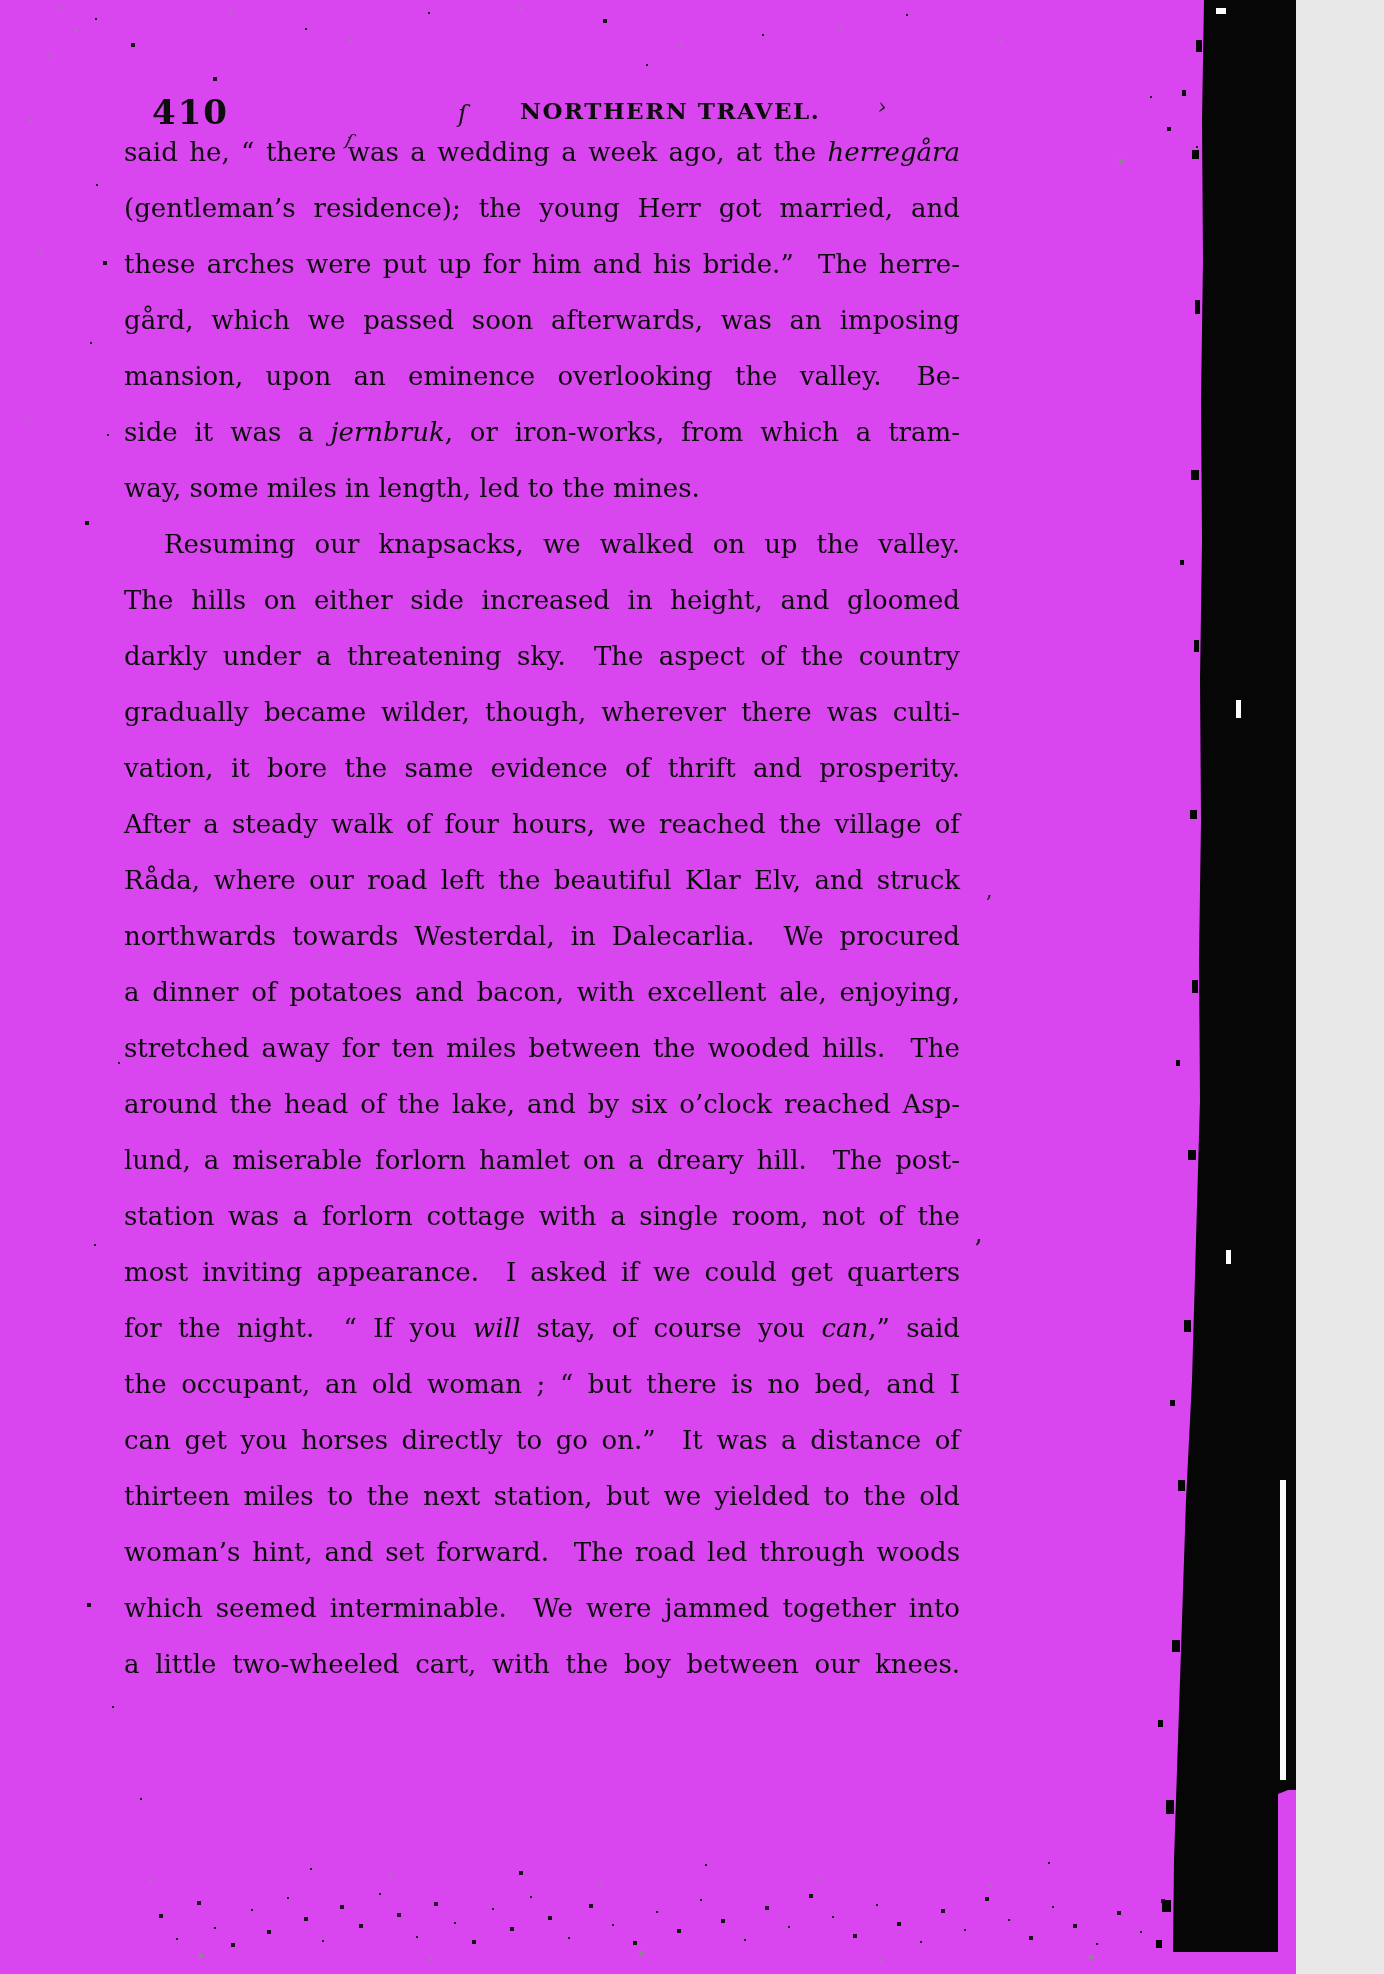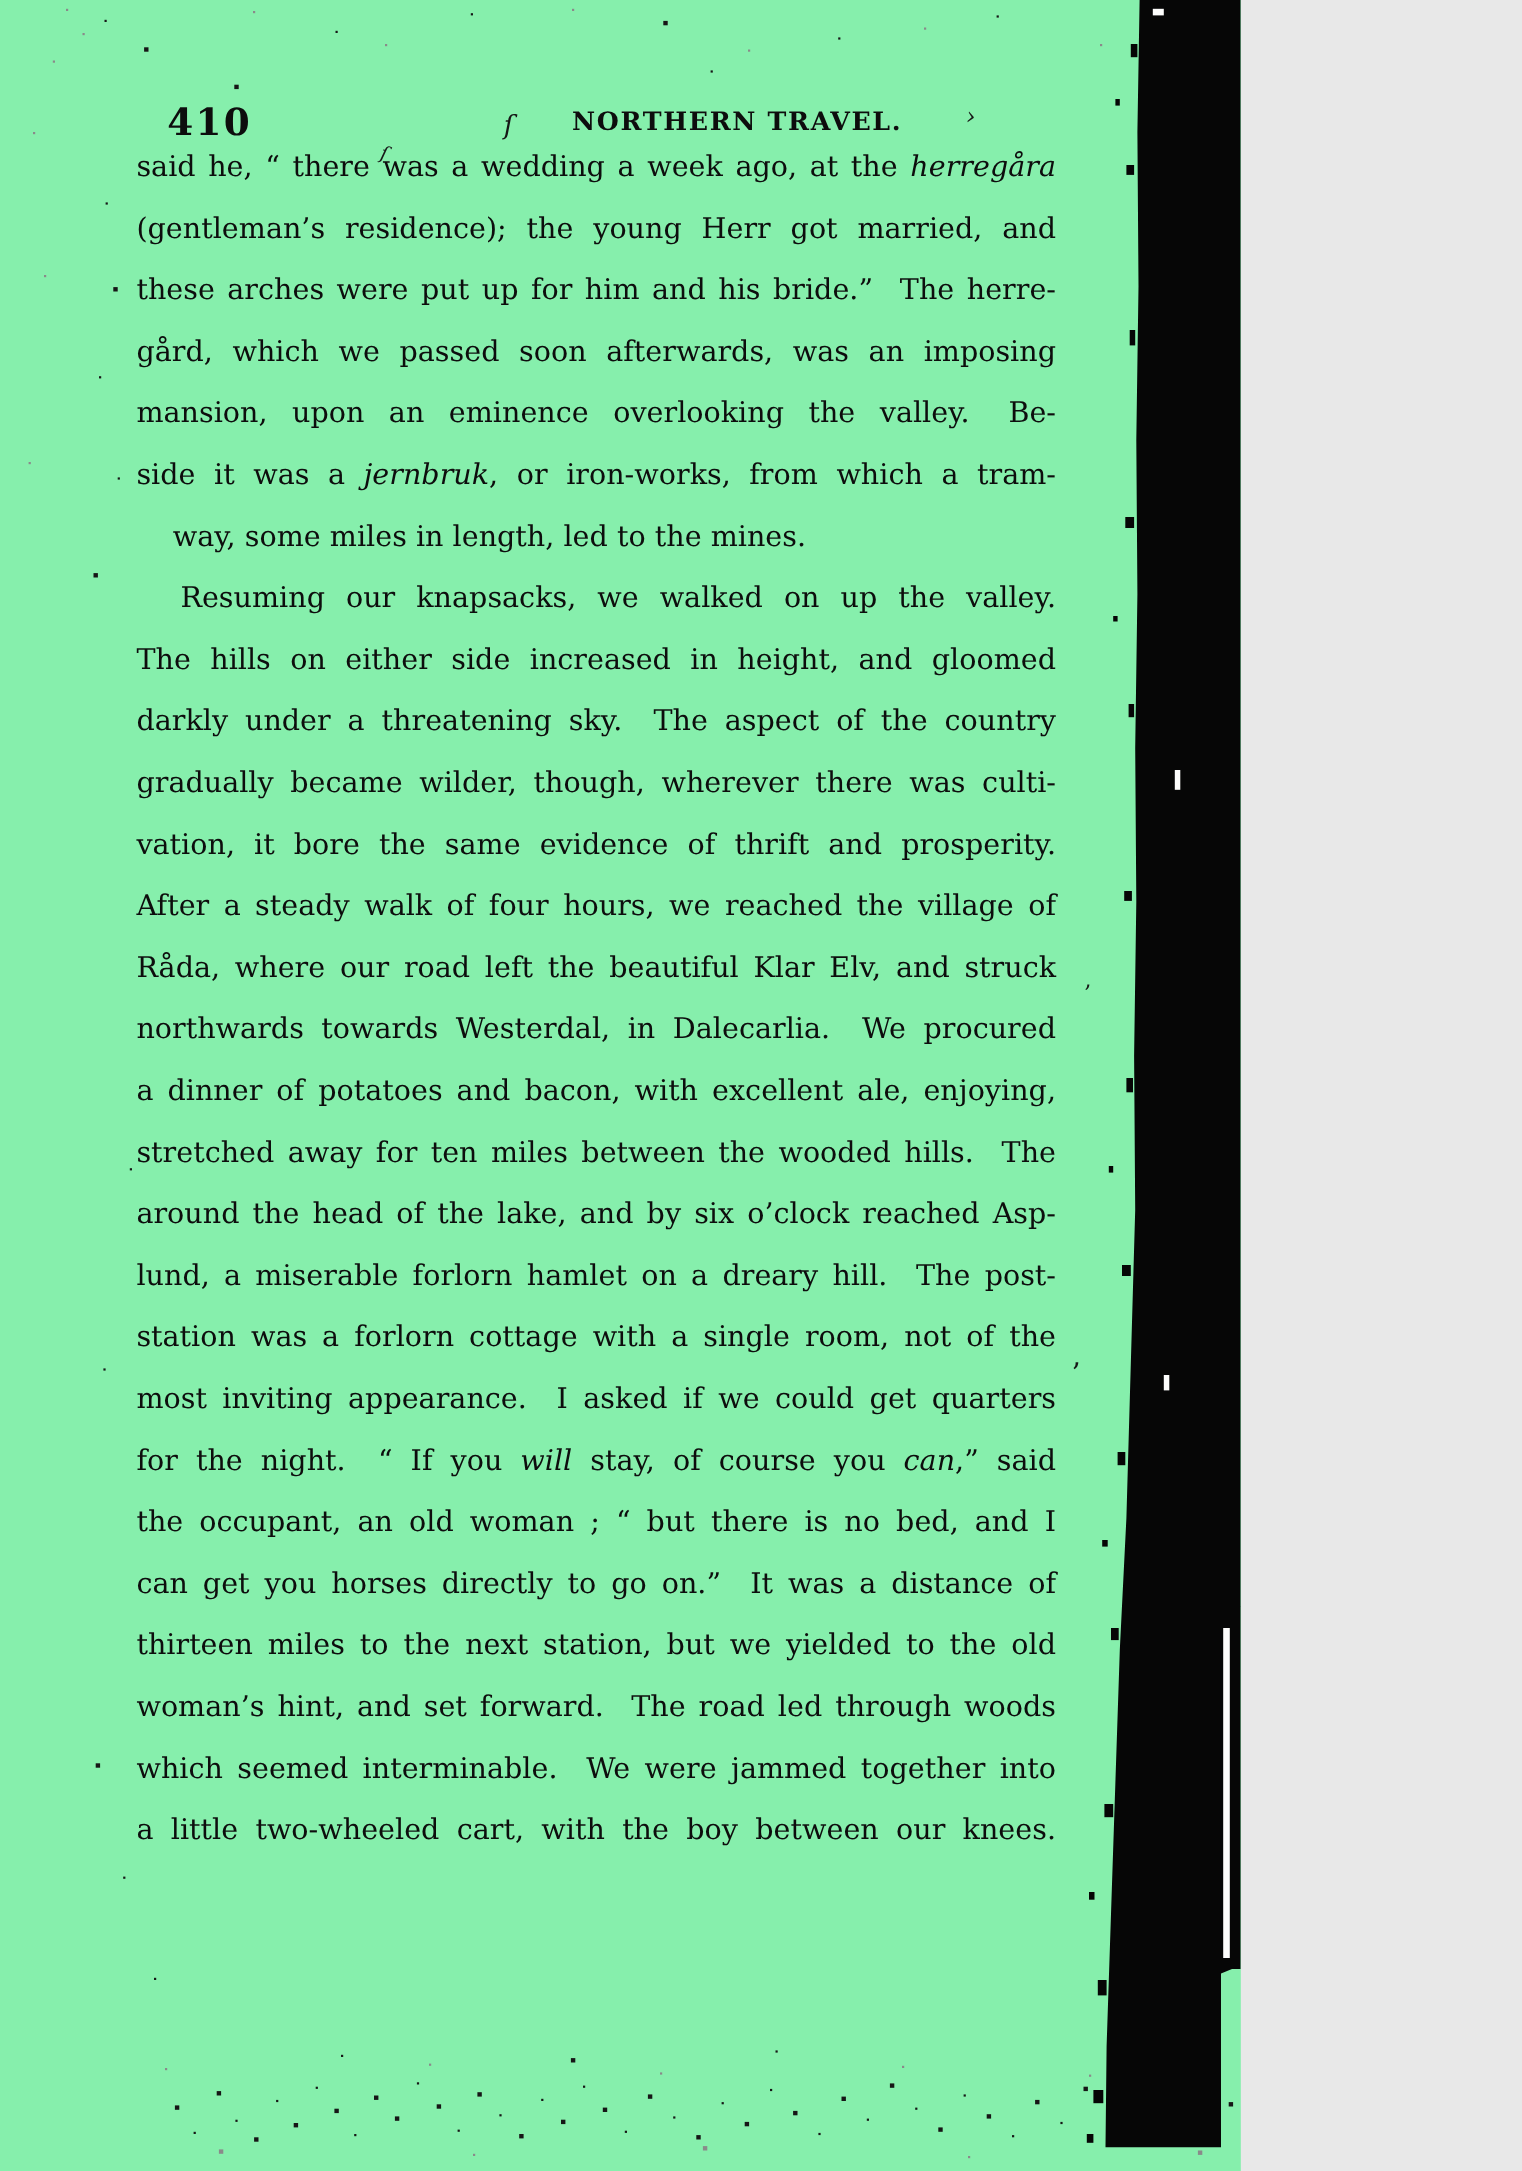--- a/index.html
+++ b/index.html
@@ -1,19 +1,19 @@
 <!DOCTYPE html>
 <html><head>
 <meta charset="utf-8">
 <style>
   html,body{margin:0;padding:0;background:#e8e8e8;}
   .page{
     position:relative;
-    width:1128px;height:1974px;
-    background:#86efac;
+    width:1296px;height:1974px;
+    background:#d946ef;
     font-family:"DejaVu Serif","Liberation Serif",serif;
     color:#0d0d0d;
     overflow:hidden;
   }
   .page-number{
     position:absolute;left:152px;top:92px;
     font-size:34px;font-weight:bold;letter-spacing:2px;
   }
   .running-title{
     position:absolute;left:520px;top:97px;
@@ -22,21 +22,21 @@
   }
   .text-block{
     position:absolute;left:124px;top:124px;width:836px;
   }
   .line{
     font-size:26px;line-height:56px;
     text-align:justify;text-align-last:justify;
     text-justify:inter-word;
   }
   .line.indent{text-indent:40px;}
-  .line.short{text-align-last:left;margin-left:33px;}
+  .line.short{text-align-last:left;}
   .italic{font-style:italic;}
   
   .binding-shadow{position:absolute;top:0;right:0;width:150px;height:1974px;}
   
   .artifact{position:absolute;color:#161616;line-height:1;}
   .a-longs{left:458px;top:102px;font-size:24px;font-style:italic;}
   .a-chev{left:878px;top:96px;font-size:22px;transform:rotate(8deg);}
   .a-squiggle{left:346px;top:132px;font-size:17px;transform:rotate(14deg);font-style:italic;}
   .a-quote{left:974px;top:1236px;font-size:26px;}
   .a-comma{left:986px;top:880px;font-size:20px;}

